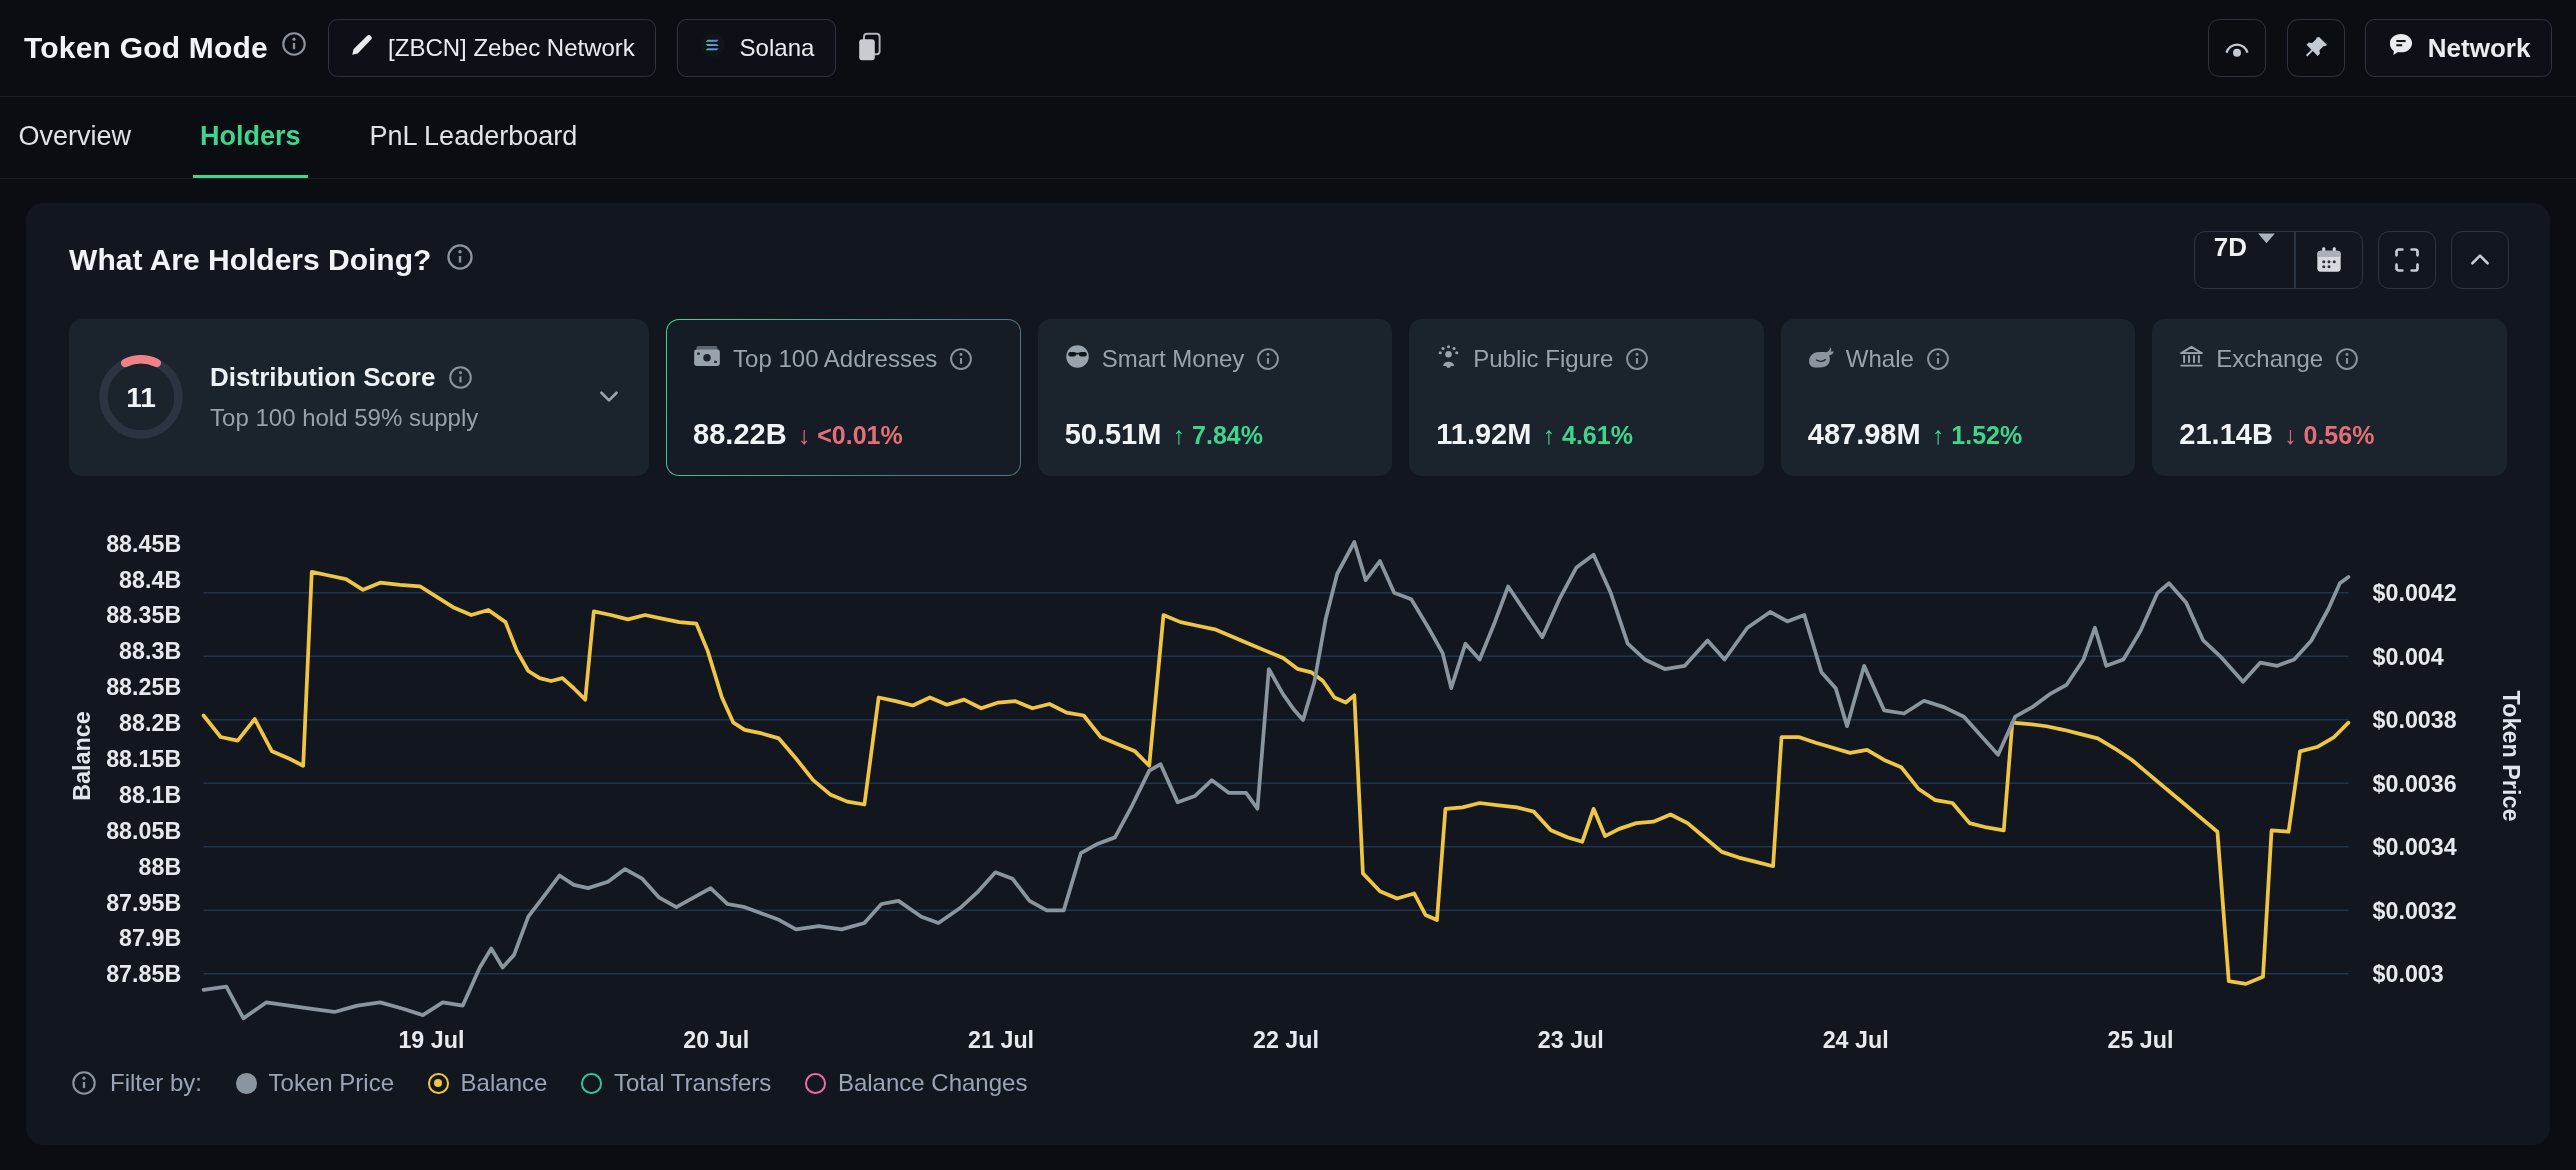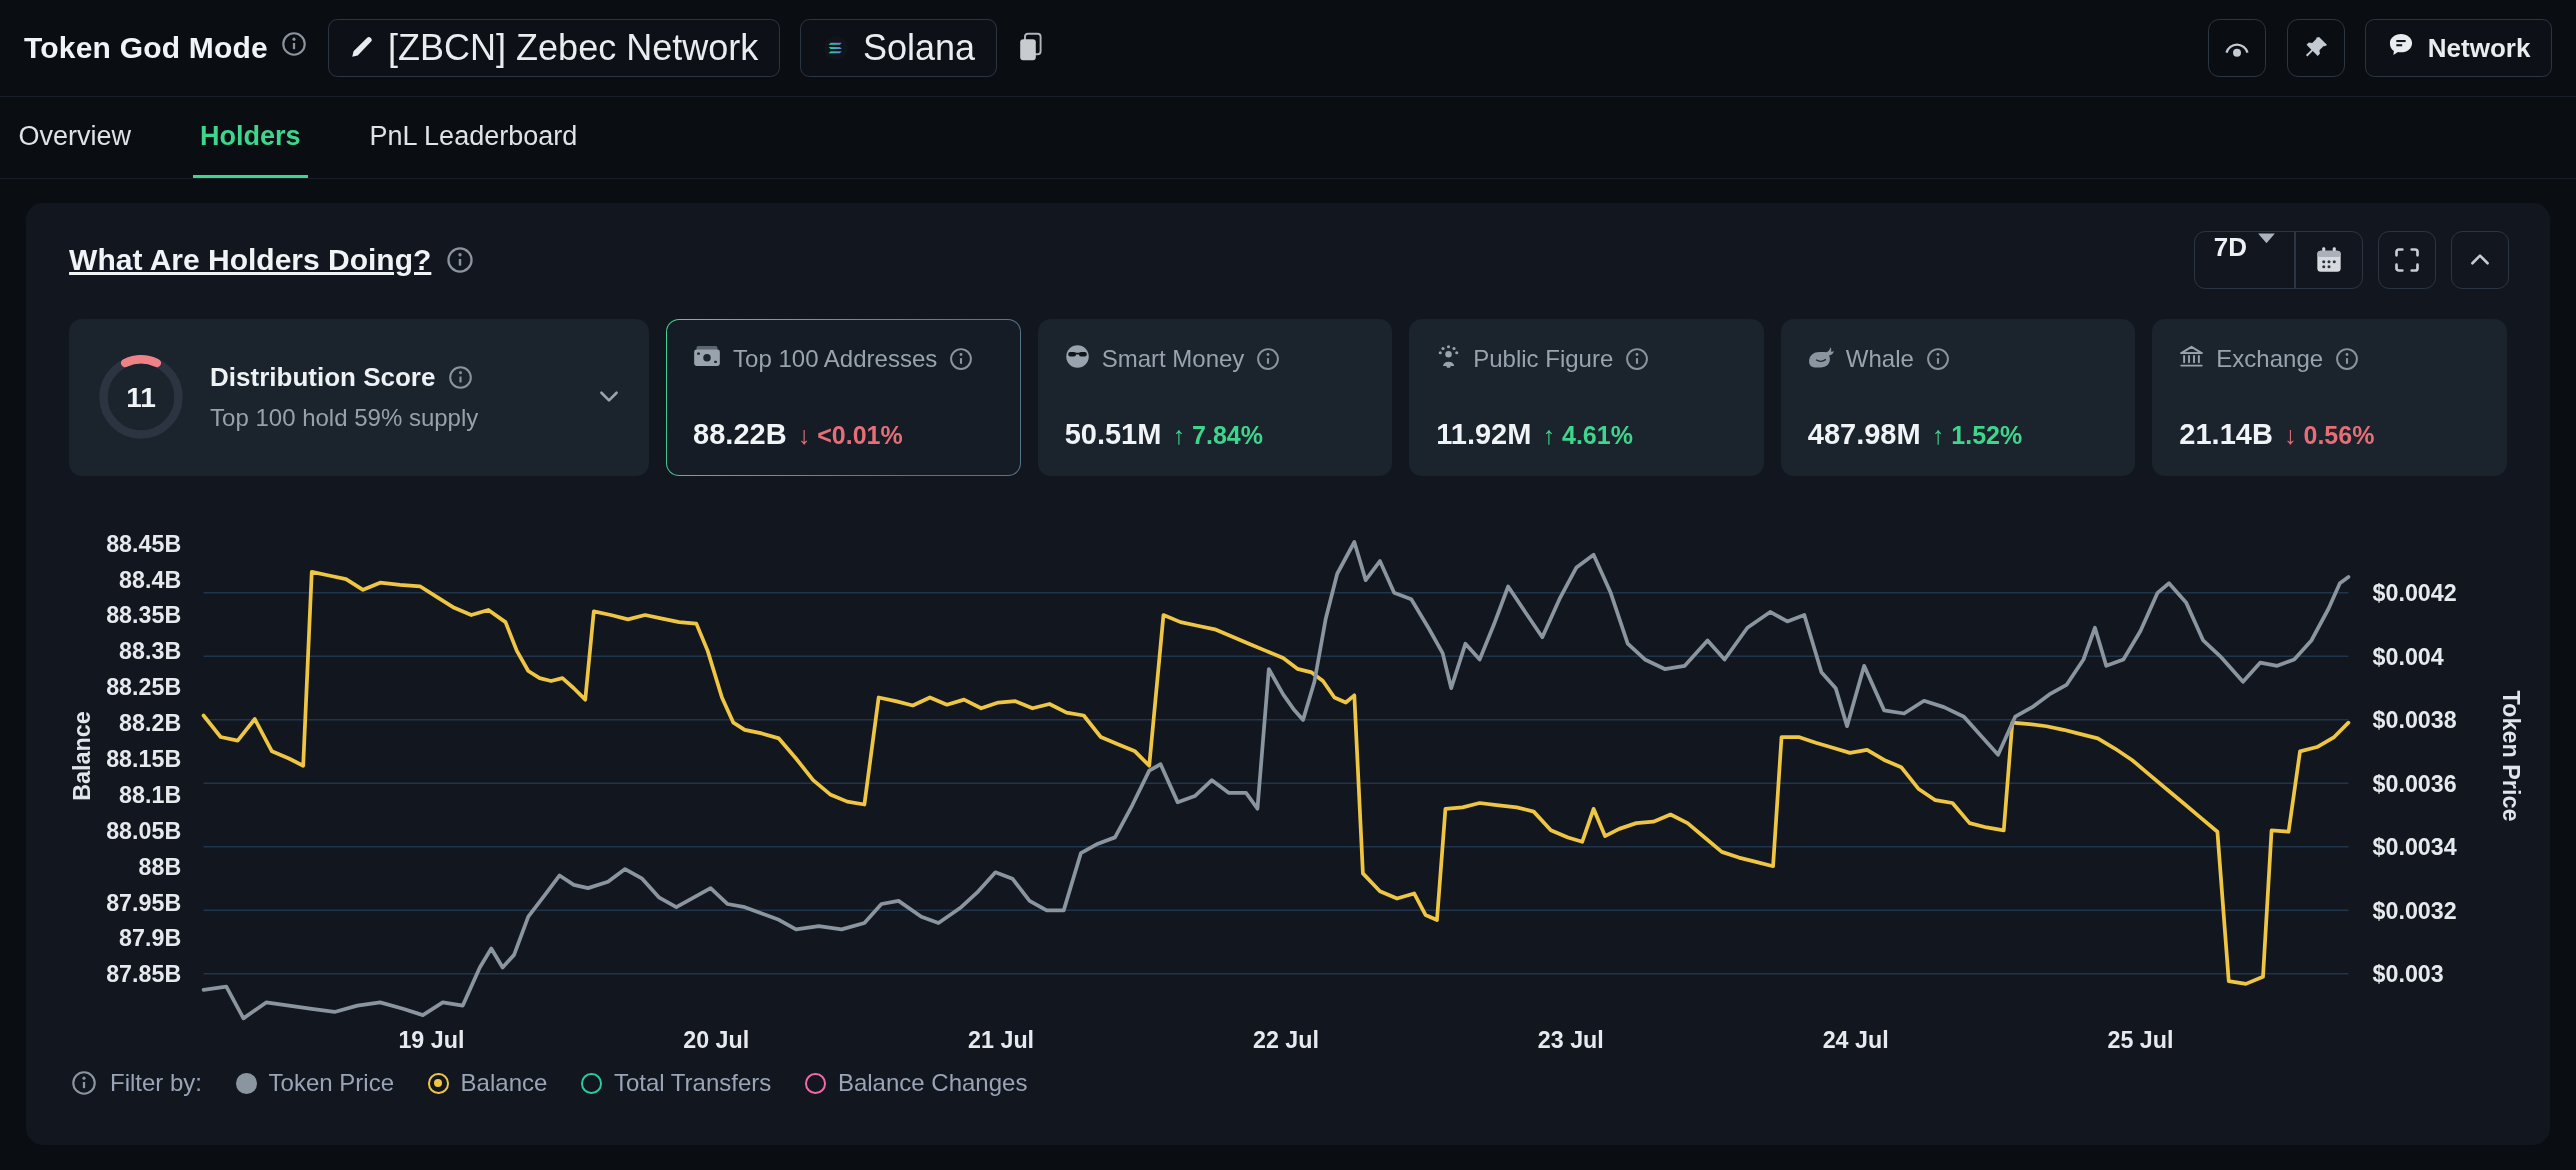--- a/index.html
+++ b/index.html
@@ -2,34 +2,34 @@
 <html style="--green: #3ed68c; --red: #e66e76;font-size:15px"><head>
 <meta charset="utf-8">
 <style>
   * { margin:0; padding:0; box-sizing:border-box; }
   html,body { width:2576px; height:1170px; overflow:hidden; }
   body { background:#0a0d12; font-family:"Liberation Sans", sans-serif; color:#f1f4f6; }
 
   
   .header { height:97px; display:flex; align-items:center; padding:0 24px; gap:20.6px; border-bottom:0.9px solid #191f29; }
   .app-title { font-size:30px; font-weight:700; letter-spacing:0.2px; display:flex; gap:13px; }
-  .pill { height:58px; display:flex; align-items:center; gap:13px; border:1.4px solid #2c3542; border-radius:9.4px; padding:0 20.6px; font-size:36px; color:#e9edf0; cursor:pointer; background:#0d1117; }
+  .pill { height:58px; display:flex; align-items:center; gap:13px; border:1.4px solid #2c3542; border-radius:9.4px; padding:0 20.6px; font-size:24px; color:#e9edf0; cursor:pointer; background:#0d1117; }
   .iconbtn { width:58px; height:58px; border:1.4px solid #2c3542; border-radius:11.2px; display:flex; align-items:center; justify-content:center; color:#c3cad1; cursor:pointer; background:transparent; }
   .spacer { flex:1; }
   .feedback { font-weight:600; font-size:26px; }
 
   
   .tabs { height:82px; display:flex; align-items:stretch; padding:0 11px; gap:54px; border-bottom:0.9px solid #191f29; }
   .tab { display:flex; align-items:center; padding:0 7.5px; font-size:27px; color:#dde3e8; border-bottom:3.7px solid transparent; cursor:pointer; }
   .tab.active { color:var(--green); border-bottom-color:var(--green); font-weight:600; }
 
   
   .panel { margin:24px 26px 0; height:942px; background:#12171f; border-radius:17px; padding:26px 22.5px 19px; }
   .panel-head { display:flex; align-items:center; margin:1.9px 19px 30px 20.6px; }
-  .panel-title { font-size:30px; font-weight:700; display:flex; align-items:center; gap:15px;text-decoration:underline; }
+  .panel-title { font-size:30px; font-weight:700; display:flex; align-items:flex-start; gap:15px; }
   .controls { margin-left:auto; display:flex; align-items:center; gap:15px; }
   .range-pill { height:58px; display:flex; align-items:stretch; border:1.4px solid #2c3542; border-radius:11.2px; overflow:hidden; }
   .range-7d { display:flex; align-items:flex-start; gap:11.2px; padding:0 19px; font-size:26px; font-weight:600; color:#eef1f4; cursor:pointer; }
   .vdiv { width:1.4px; background:#2c3542; }
   .cal-btn { display:flex; align-items:center; padding:0 19px; cursor:pointer; }
 
   
   .stats { display:flex; gap:17px; margin:0 20.6px 41px; height:157px; }
   .tile { background:#1b232d; border-radius:13px; padding:24px 26px; display:flex; flex-direction:column; justify-content:space-between; border:1.4px solid transparent; cursor:pointer; }
   .tile.metric { flex:1; }

